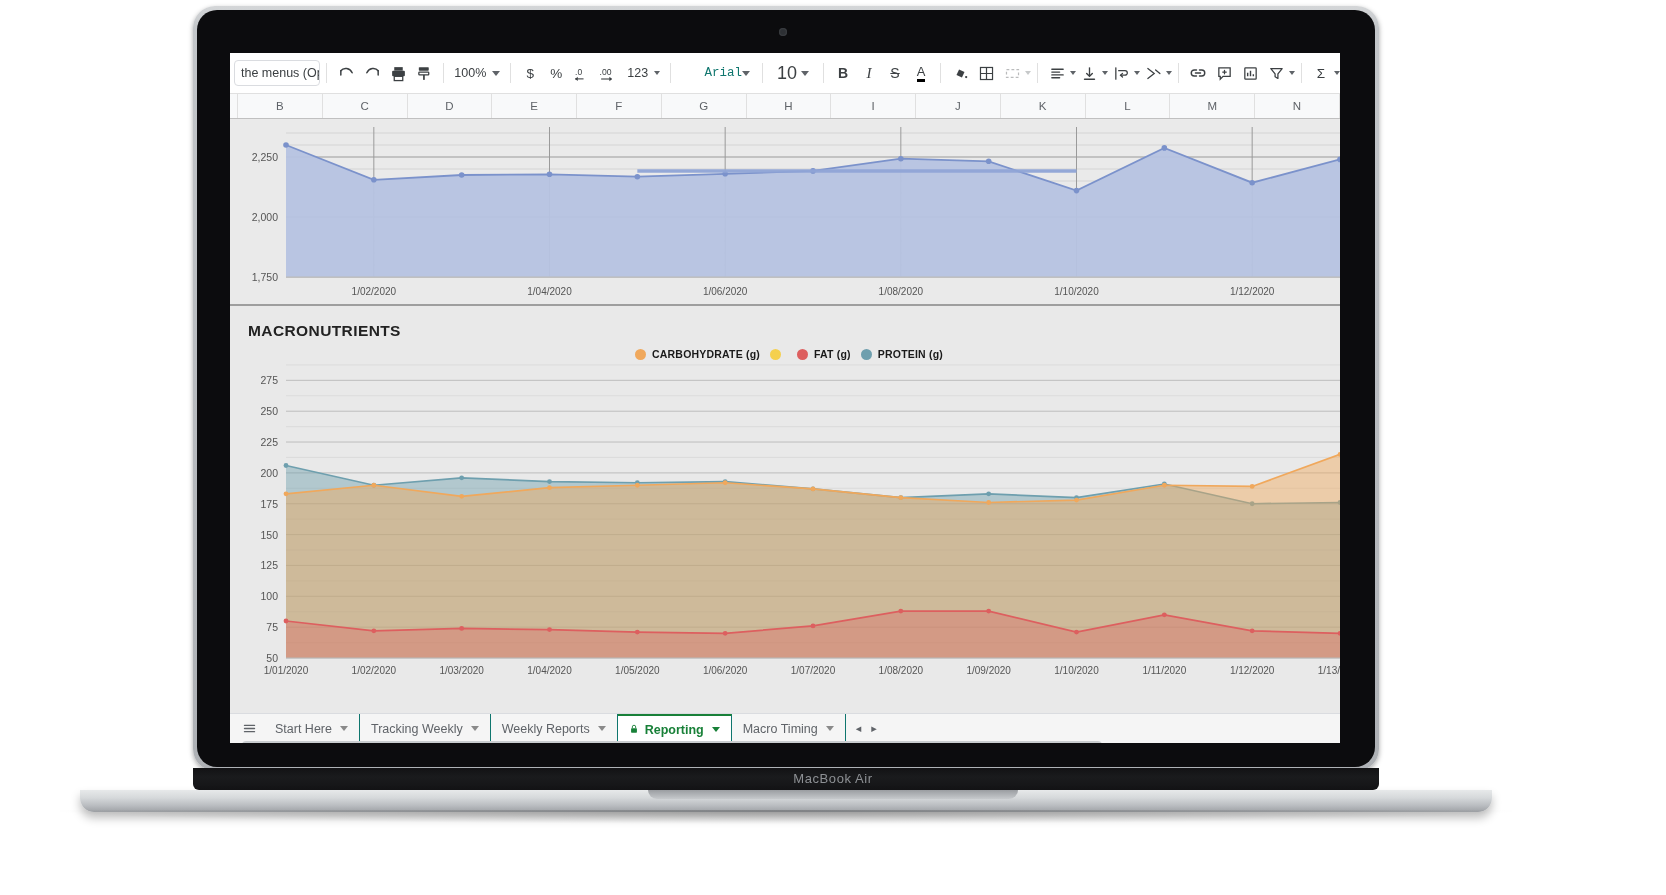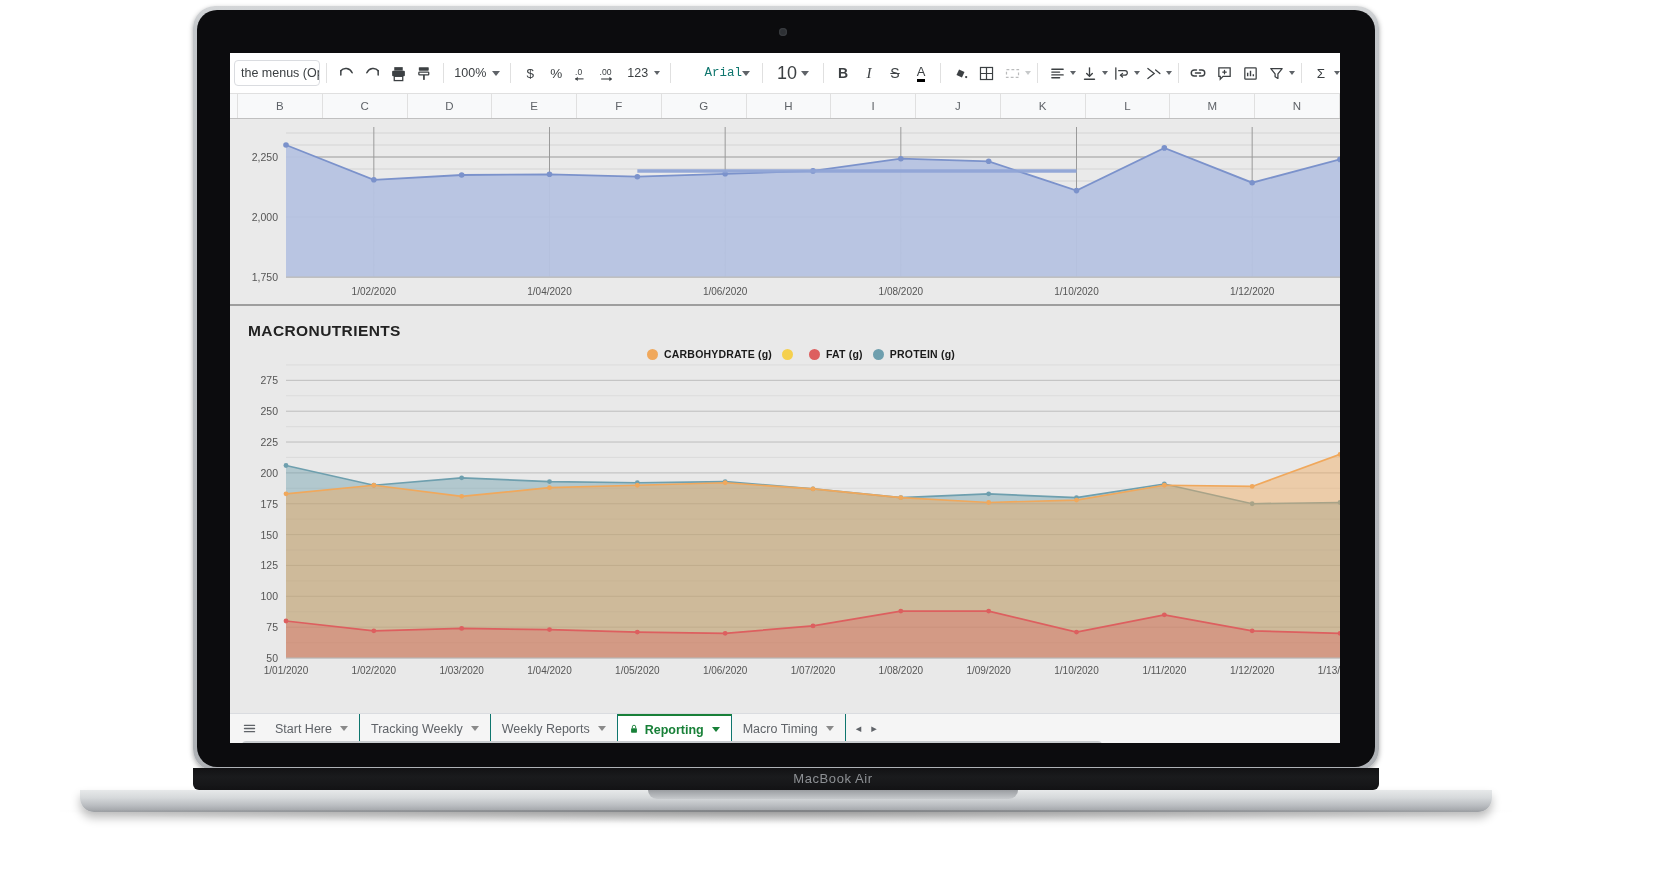--- a/index.html
+++ b/index.html
@@ -126,21 +126,21 @@
   }
   .chart-macro {
     position: relative; width: 1110px; height: 409px; background: #e9e9e9;
     border-top: 2px solid #9e9e9e;
   }
   .chart-title {
     position: absolute; left: 18px; top: 16px;
     font-size: 15.5px; font-weight: 700; color: #222; letter-spacing: .4px;
   }
   .legend {
-    position: absolute; top: 42px; left: 16px; width: 1110px;
+    position: absolute; top: 42px; left: 4px; width: 1110px;
     display: flex; justify-content: center; gap: 10px;
   }
   .legend-item { display: flex; align-items: center; gap: 6px; }
   .legend-dot { width: 11px; height: 11px; border-radius: 50%; flex: none; }
   .legend-label { font-size: 10.5px; font-weight: 700; color: #1a1a1a; letter-spacing: .2px; }
   svg.plotsvg { display: block; }
   .ytick { font-size: 10.5px; fill: #555; text-anchor: end; font-family: "Liberation Sans", sans-serif; }
   .xtick { font-size: 10px; fill: #555; text-anchor: middle; font-family: "Liberation Sans", sans-serif; }
 
   

